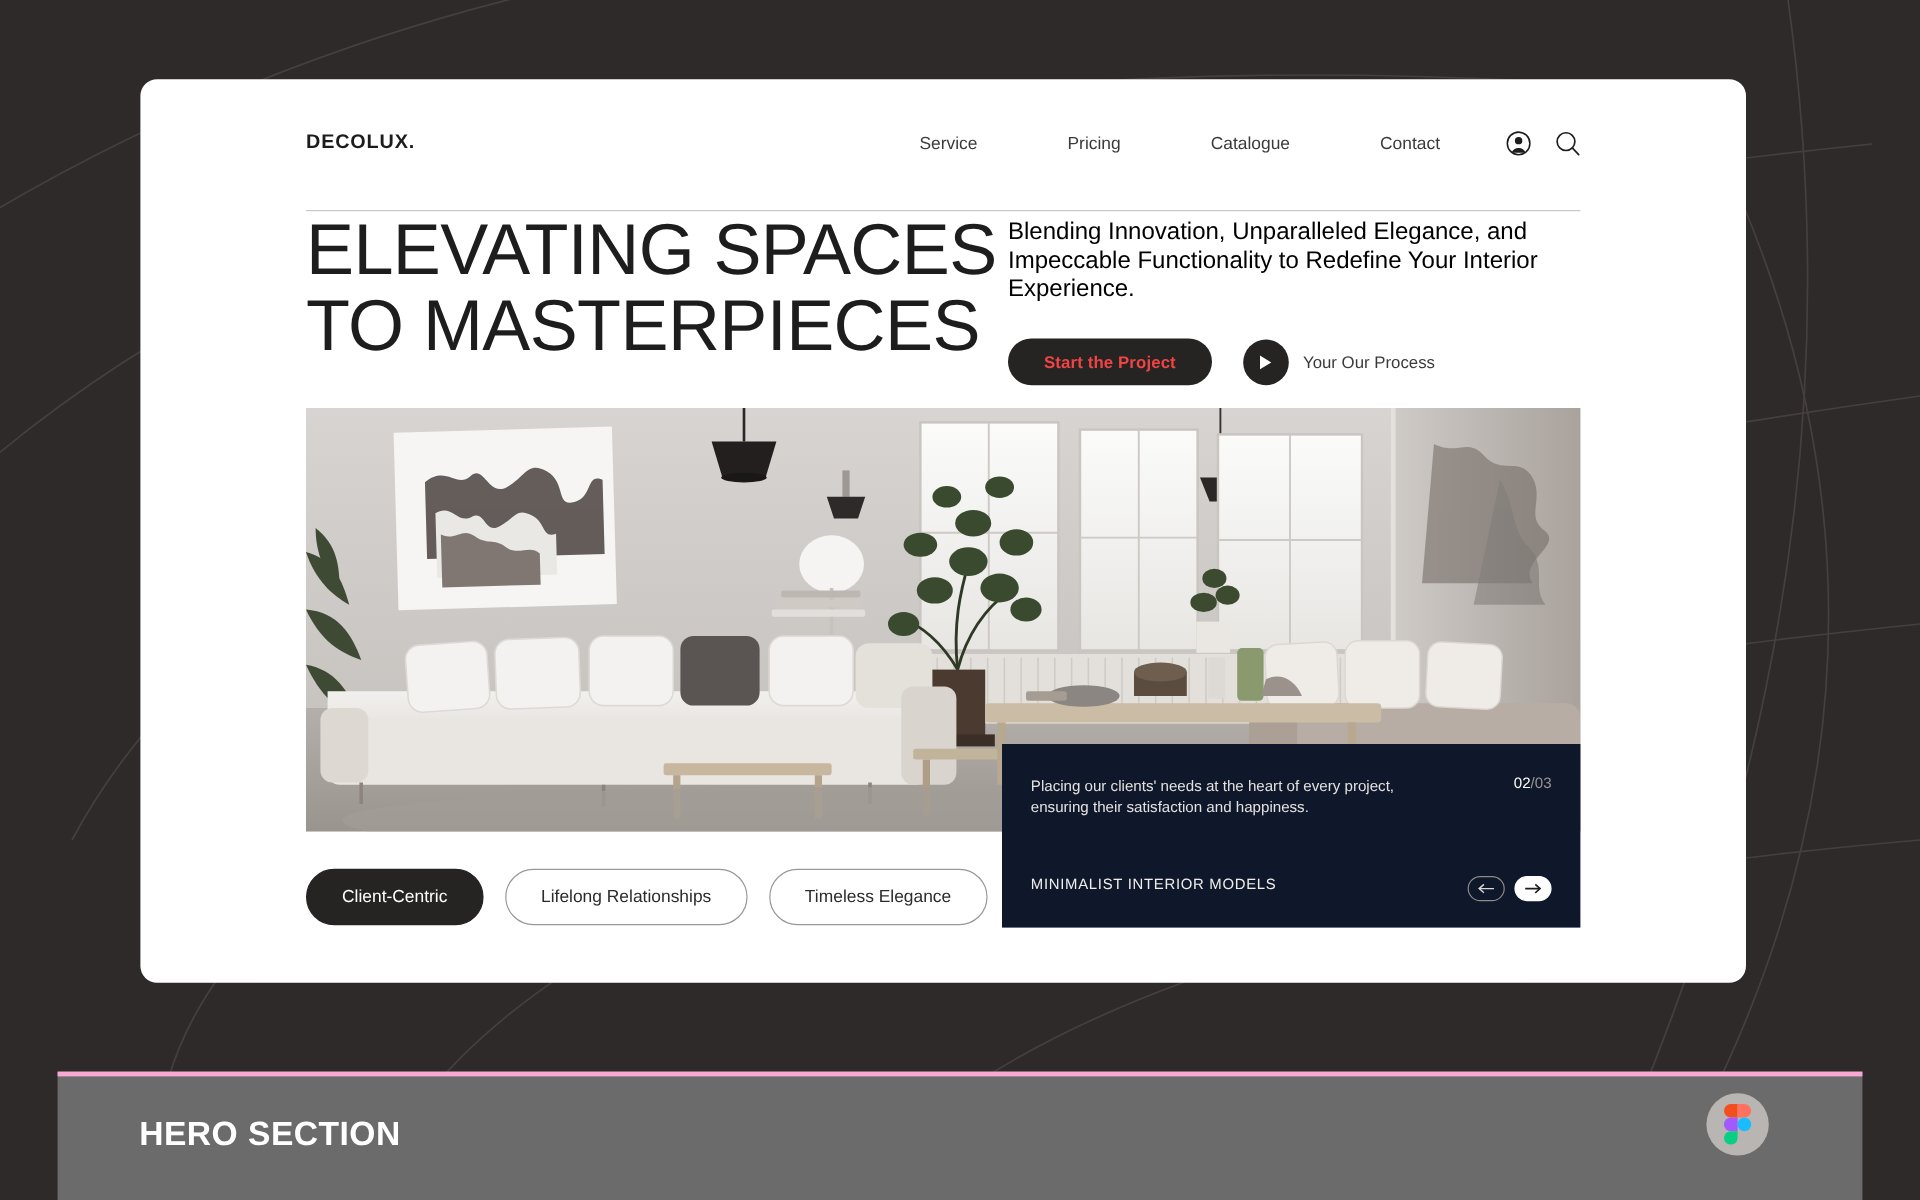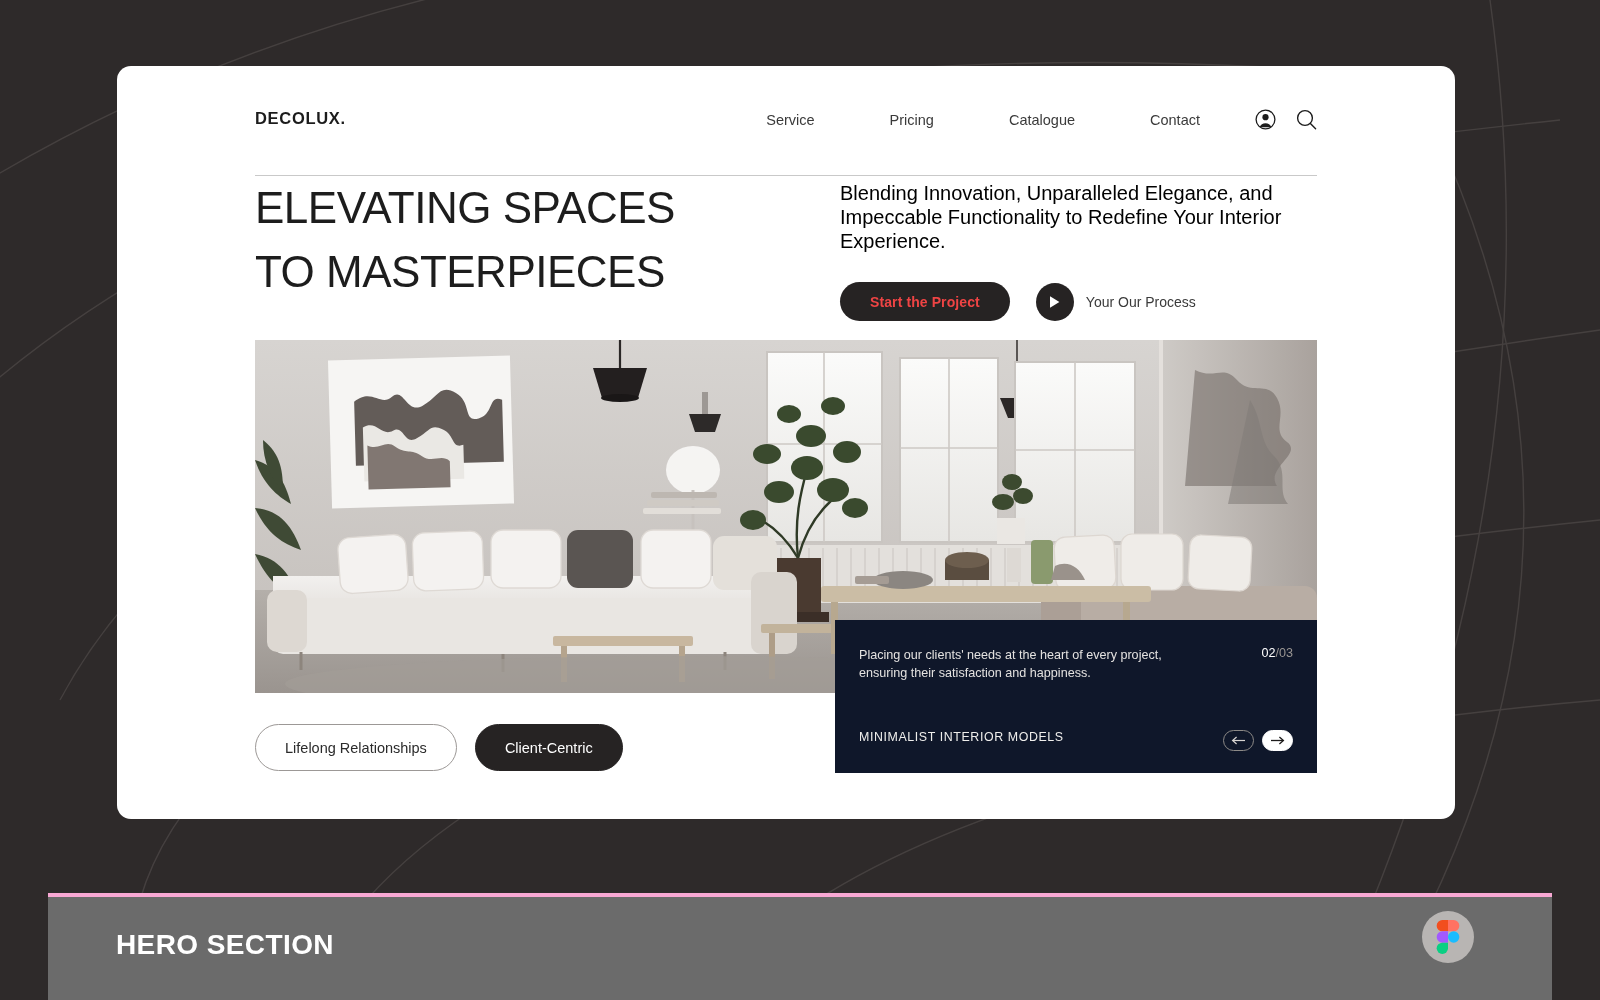--- a/index.html
+++ b/index.html
@@ -66,21 +66,21 @@
   }
   .hdr-icons {
     display:flex; align-items:center; gap:20px;
     margin-top:13px;
   }
   .icon-btn { cursor:pointer; display:block; line-height:0; }
 
   
   .headline {
     position:absolute; left:0; top:110px;
-    font-size:44px;
+    font-size:60px;
     line-height:64px;
     font-weight:400;
     letter-spacing:-0.5px;
     color:#1d1d1d;
     white-space:pre-line;
   }
 
   .hero-right {
     position:absolute; left:585px; top:115px; width:480px;
   }
@@ -505,22 +505,23 @@
             <svg width="15" height="9" viewBox="0 0 15 9">
               <line x1="1" y1="4.5" x2="13" y2="4.5" stroke="#1d1b1b" stroke-width="1.3"></line>
               <polyline points="9.4,1 13.4,4.5 9.4,8" fill="none" stroke="#1d1b1b" stroke-width="1.3"></polyline>
             </svg>
           </span>
         </div>
       </div>
     </div>
 
     <div class="tags">
+      <span class="tag active">Client-Centric</span>
       <span class="tag ghost">Lifelong Relationships</span>
-      <span class="tag active">Client-Centric</span>
+      <span class="tag ghost">Timeless Elegance</span>
     </div>
 
   </div>
 </div>
 
 <div class="caption-bar">
   <div class="caption-title">HERO SECTION</div>
   <div class="figma-badge">
     <svg width="24" height="34" viewBox="0 0 24 36">
       <path d="M12 0H6a6 6 0 0 0 0 12h6z" fill="#f24e1e"></path>

